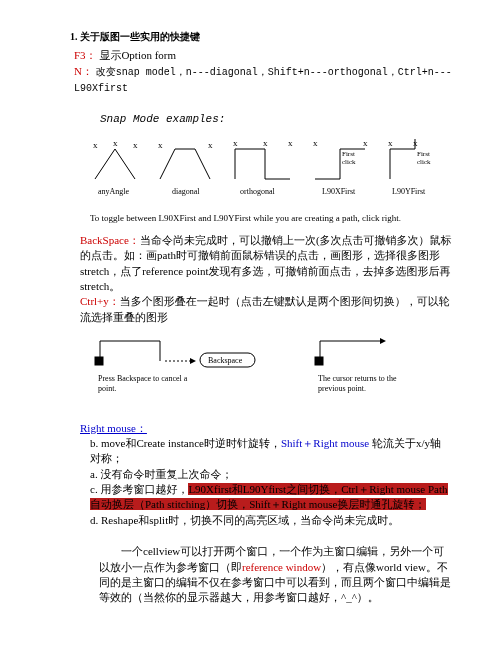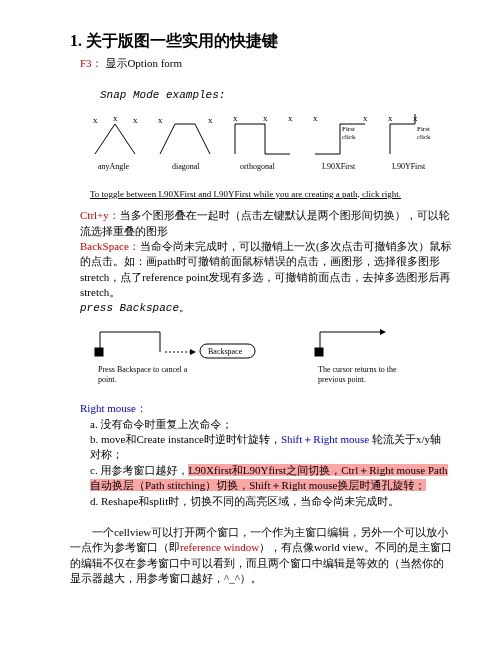--- a/index.html
+++ b/index.html
@@ -5,56 +5,59 @@
   body {
     font-family: "Times New Roman", serif;
     font-size: 11px;
     margin: 0;
     padding: 30px 50px 30px 70px;
     width: 382px;
     line-height: 1.4;
     color: #000;
   }
   .heading {
-    font-size: 16px;
+    font-size: 10px;
     font-weight: bold;
     margin-bottom: 4px;
   }
   .key-line {
-    margin-left: 10px;
+    margin-left: 4px;
     margin-bottom: 1px;
   }
   .red { color: #c00; }
   .blue { color: #00c; }
   .italic { font-style: italic; font-family: "Courier New", monospace; }
   .mono { font-family: "Courier New", monospace; font-size: 10px; }
   .diagram-caption {
     font-size: 9px;
     text-align: left;
     margin: 4px 0 8px 20px;
-    text-decoration: underline;
   }
   .svg-wrap { margin: 6px 0 0 20px; }
   .indent { margin-left: 10px; }
   .indent2 { margin-left: 20px; }
-  .hl { background: #fca5a5; }
+  .hl { background: #b91c1c; }
   .section { margin-top: 16px; }
 </style>
 </head>
 <body>
 
 <div>
   <div class="heading">
     <span>1.</span>
     <span>关于版图一些实用的快捷键</span>
   </div>
 
   <div class="key-line">
     <span class="red">F3：</span>
     <span>显示Option form</span>
+  </div>
+  <div class="key-line">
+    <span class="red">N：</span>
+    <span class="mono">改变snap model，n---diagonal，Shift+n---orthogonal，Ctrl+n---L90Xfirst</span>
   </div>
   <div class="key-line italic" style="margin-left:30px;margin-top:16px;">Snap Mode examples:</div>
 
   <div class="svg-wrap">
     <svg width="350" height="70">
       <g stroke="#000" stroke-width="1" fill="none">
 
         <polyline points="5,45 25,15 45,45"></polyline>
 
         <polyline points="70,45 85,15 105,15 120,45"></polyline>
@@ -88,27 +91,26 @@
         <text x="82" y="60">diagonal</text>
         <text x="150" y="60">orthogonal</text>
         <text x="232" y="60">L90XFirst</text>
         <text x="302" y="60">L90YFirst</text>
       </g>
     </svg>
   </div>
   <div class="diagram-caption">To toggle between L90XFirst and L90YFirst while you are creating a path, click right.</div>
 
   <div class="indent">
-    <span class="red">Ctrl+y：</span><span>当多个图形叠在一起时（点击左键默认是两个图形间切换），可以轮流选择重叠的图形</span>
+    <span class="red">BackSpace：</span><span>当命令尚未完成时，可以撤销上一次(多次点击可撤销多次）鼠标的点击。如：画path时可撤销前面鼠标错误的点击，画图形，选择很多图形stretch，点了reference point发现有多选，可撤销前面点击，去掉多选图形后再stretch。</span>
   </div>
 
   <div class="indent">
-    <span class="red">BackSpace：</span><span>当命令尚未完成时，可以撤销上一次(多次点击可撤销多次）鼠标的点击。如：画path时可撤销前面鼠标错误的点击，画图形，选择很多图形stretch，点了reference point发现有多选，可撤销前面点击，去掉多选图形后再stretch。</span>
+    <span class="red">Ctrl+y：</span><span>当多个图形叠在一起时（点击左键默认是两个图形间切换），可以轮流选择重叠的图形</span>
   </div>
-  <div class="indent italic">press Backspace。</div>
 
   <div class="svg-wrap">
     <svg width="340" height="75">
       <g stroke="#000" stroke-width="1" fill="none">
         <polyline points="10,30 10,10 70,10 70,30"></polyline>
         <rect x="5" y="26" width="8" height="8" fill="#000"></rect>
         <line x1="75" y1="30" x2="100" y2="30" stroke-dasharray="2,2"></line>
         <polygon points="100,27 106,30 100,33" fill="#000" stroke="none"></polygon>
         <rect x="110" y="22" width="55" height="14" rx="7"></rect>
         <polyline points="230,30 230,10 290,10"></polyline>
@@ -116,29 +118,29 @@
         <polygon points="290,7 296,10 290,13" fill="#000" stroke="none"></polygon>
       </g>
       <text x="118" y="32" font-size="8">Backspace</text>
       <text x="8" y="50" font-size="8">Press Backspace to cancel a</text>
       <text x="8" y="60" font-size="8">point.</text>
       <text x="228" y="50" font-size="8">The cursor returns to the</text>
       <text x="228" y="60" font-size="8">previous point.</text>
     </svg>
   </div>
 
-  <div class="indent blue" style="margin-top:0;">Right mouse：</div>
-  <div class="indent2">a. 没有命令时重复上次命令；</div>
+  <div class="indent blue" style="margin-top:10px;text-decoration:underline;">Right mouse：</div>
   <div class="indent2">
     <span>b. move和Create instance时逆时针旋转，</span><span class="blue">Shift＋Right mouse</span><span>  轮流关于x/y轴对称；</span>
   </div>
+  <div class="indent2">a. 没有命令时重复上次命令；</div>
   <div class="indent2">
     <span>c. 用参考窗口越好，</span><span class="hl">L90Xfirst和L90Yfirst之间切换，Ctrl＋Right mouse  Path自动换层（Path stitching）切换，Shift＋Right mouse换层时通孔旋转；</span>
   </div>
   <div class="indent2">d. Reshape和split时，切换不同的高亮区域，当命令尚未完成时。</div>
 </div>
 
 <div class="section">
-  <div style="text-indent:2em;">
+  <div style="text-indent:2em;margin-left:29px;">
     <span>一个cellview可以打开两个窗口，一个作为主窗口编辑，另外一个可以放小一点作为参考窗口（即</span><span class="red">reference window</span><span>），有点像world view。不同的是主窗口的编辑不仅在参考窗口中可以看到，而且两个窗口中编辑是等效的（当然你的显示器越大，用参考窗口越好，^_^）。</span>
   </div>
 
 </div>
 
 </body></html>

